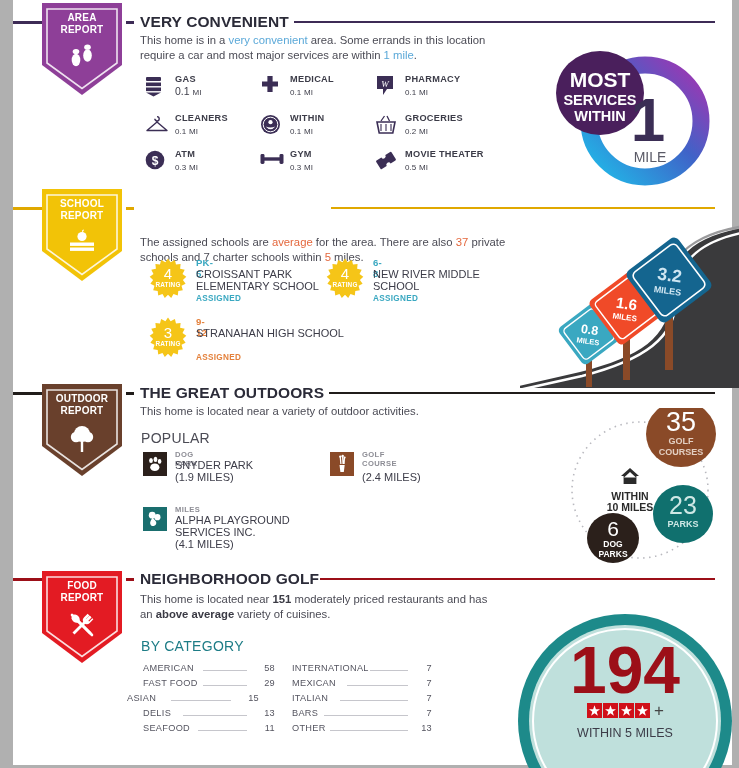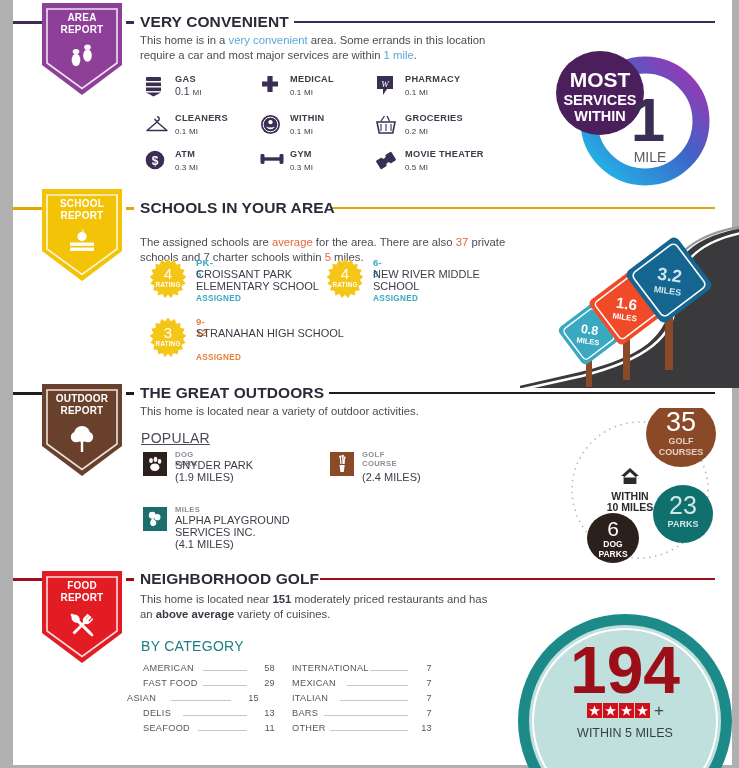--- a/index.html
+++ b/index.html
@@ -229,21 +229,20 @@
     <text x="55" y="42" text-anchor="middle" font-family="Liberation Sans, sans-serif" font-size="21" font-weight="bold" fill="#fff">MOST</text>
     <text x="55" y="60" text-anchor="middle" font-family="Liberation Sans, sans-serif" font-size="14.5" font-weight="bold" fill="#fff">SERVICES</text>
     <text x="55" y="76" text-anchor="middle" font-family="Liberation Sans, sans-serif" font-size="14.5" font-weight="bold" fill="#fff">WITHIN</text>
     <text x="103" y="96" text-anchor="middle" font-family="Liberation Sans, sans-serif" font-size="62" font-weight="bold" fill="#3b2e55">1</text>
     <text x="105" y="117" text-anchor="middle" font-family="Liberation Sans, sans-serif" font-size="14" fill="#5a5a66">MILE</text>
   </svg>
 
   <div class="rule" style="top:207px;width:34px;background:#e0a800;"></div>
   <div class="tick" style="left:126px;top:207px;background:#e0a800;"></div>
   <div class="ruleR" style="left:331px;top:207px;width:384px;background:#e0a800;"></div>
-  <div class="sect-title" style="left:140px;top:199px;">SCHOOLS IN YOUR AREA</div>
 
   <div class="shield" style="left:42px;top:189px;">
     <svg class="body" viewBox="0 0 80 92">
       <path d="M0,0 H80 V62 L40,92 L0,62 Z" fill="#f2c307"></path>
       <path d="M5,6 H75 V60 L40,85.5 L5,60 Z" fill="none" stroke="#ffffff" stroke-width="1.6" opacity=".85"></path>
     </svg>
     <div class="shieldtxt">
       <span>SCHOOL</span>
       <span class="l2">REPORT</span>
     </div>
@@ -344,21 +343,21 @@
         <circle cx="13" cy="10" r="8" fill="#fff"></circle>
         <circle cx="7" cy="13" r="5.2" fill="#fff"></circle>
         <circle cx="19" cy="13" r="5.2" fill="#fff"></circle>
         <rect x="11.8" y="14" width="2.4" height="14" fill="#fff"></rect>
       </svg>
     </div>
   </div>
 
   <div class="intro" style="left:140px;top:404px;width:400px;">This home is located near a variety of outdoor activities.</div>
 
-  <div class="pop-hd" style="left:141px;top:430px;text-decoration:underline;">POPULAR</div>
+  <div class="pop-hd" style="left:141px;top:430px;">POPULAR</div>
 
   <div class="poi" style="left:143px;top:450px;">
     <span class="sq">
       <svg width="24" height="24" viewBox="0 0 24 24">
           <rect width="24" height="24" fill="#2b201b"></rect>
           <ellipse cx="8" cy="8.6" rx="1.9" ry="2.5" fill="#fff"></ellipse>
           <ellipse cx="12.5" cy="7.4" rx="1.9" ry="2.6" fill="#fff"></ellipse>
           <ellipse cx="16.6" cy="9.4" rx="1.8" ry="2.3" fill="#fff"></ellipse>
           <ellipse cx="11.8" cy="15.3" rx="4.6" ry="3.8" fill="#fff"></ellipse>
         </svg>

